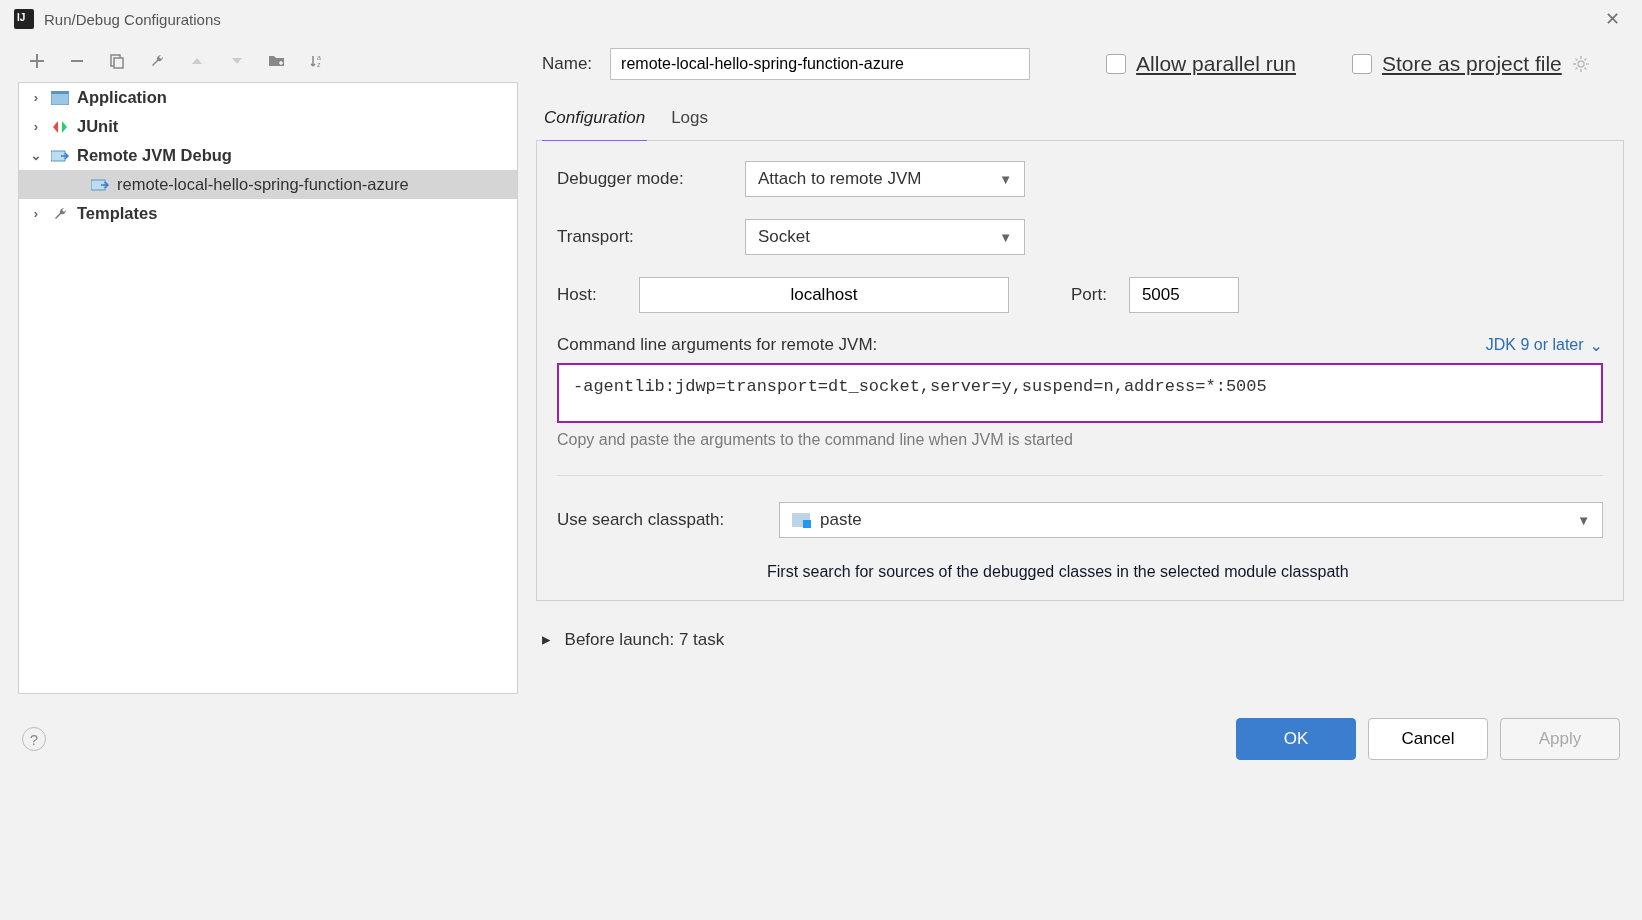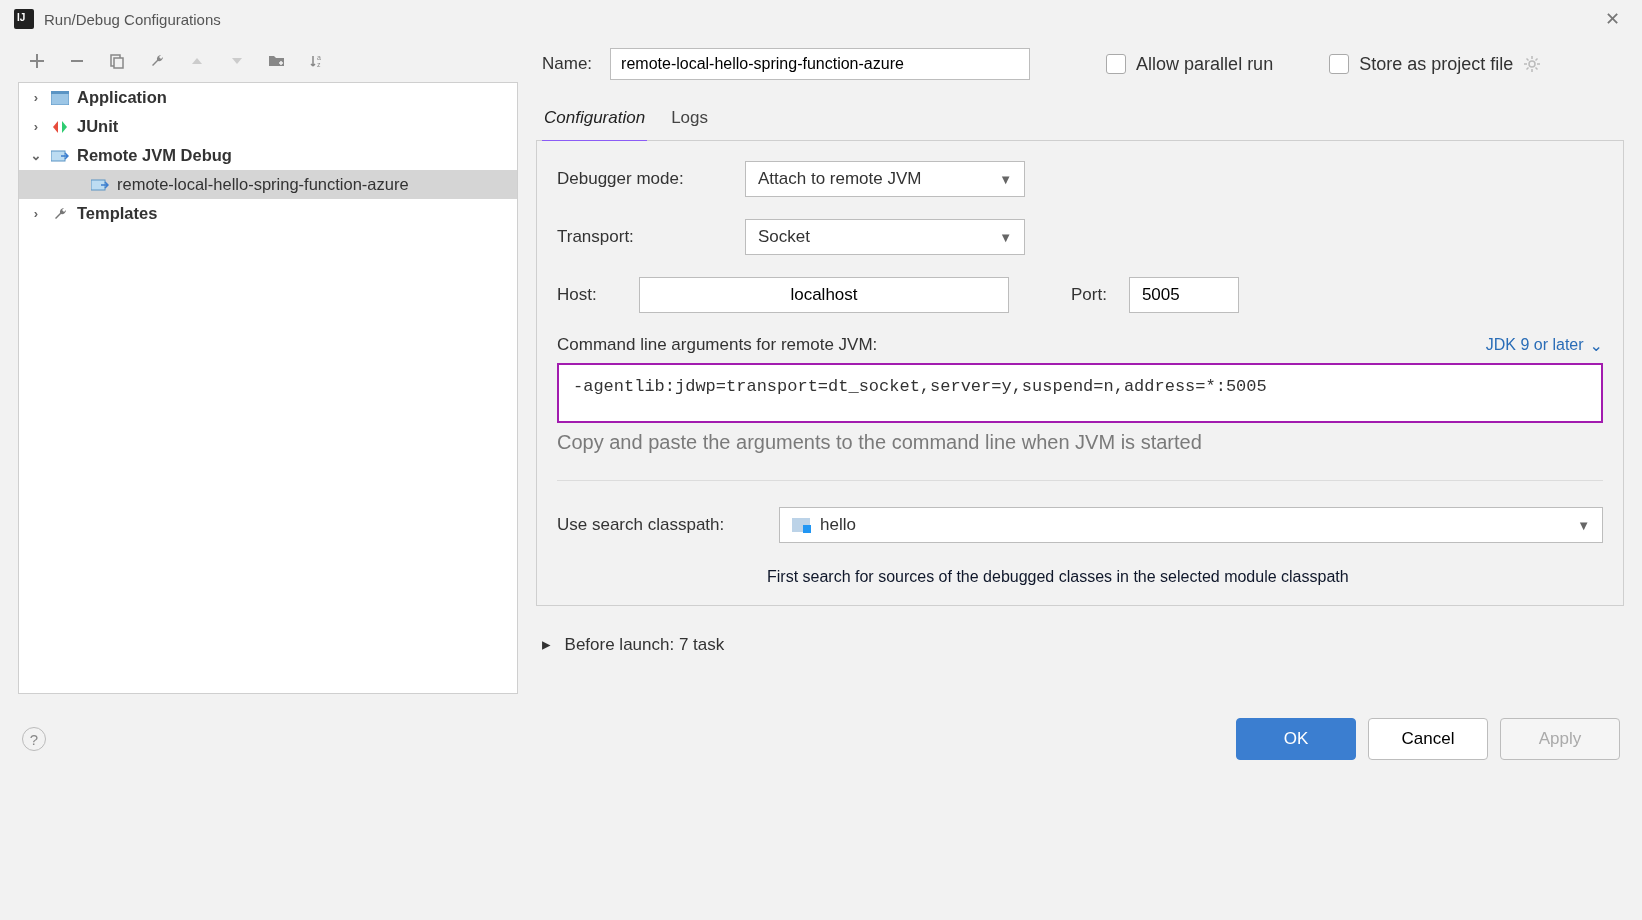--- a/index.html
+++ b/index.html
@@ -112,21 +112,21 @@
   align-items: center;
   gap: 10px;
   margin-left: 58px;
 }
 .checkbox {
   width: 20px; height: 20px;
   border: 1px solid #aaa;
   border-radius: 3px;
   background: #fff;
 }
-.chk-label { font-size: 18px; }
+.chk-label { font-size: 21px; text-decoration: underline; }
 .gear-small { color: #aaa; }
 
 .tabs {
   display: flex;
   gap: 22px;
   border-bottom: 1px solid #cfcfcf;
   padding: 0 6px;
 }
 .tab {
   padding: 10px 2px 12px 2px;
@@ -179,21 +179,21 @@
 .cmdline-row { display:flex; justify-content:space-between; align-items:center; }
 .jdk-select { color:#2a6db7; font-size:16px; display:flex; gap:6px; align-items:center; cursor:pointer; }
 .cmd-box {
   border: 2px solid #a21caf;
   background: #fff;
   padding: 12px 14px;
   font-family: "Consolas","Courier New",monospace;
   font-size: 17px;
   min-height: 60px;
 }
-.hint { color: #7a7a7a; font-size: 20px; }
+.hint { color: #7a7a7a; font-size: 16px; }
 .hr { border: none; border-top: 1px solid #dcdcdc; margin: 4px 0; }
 .module-combo {
   flex: 1;
   display:flex;
   align-items:center;
   gap:10px;
   border:1px solid #bdbdbd;
   background:#fff;
   padding:7px 12px;
   font-size:17px;
@@ -420,21 +420,21 @@
           <div class="cmd-box">-agentlib:jdwp=transport=dt_socket,server=y,suspend=n,address=*:5005</div>
           <div class="hint">Copy and paste the arguments to the command line when JVM is started</div>
         </div>
 
         <hr class="hr">
 
         <div class="form-row">
           <span class="form-label" style="width:200px">Use search classpath:</span>
           <div class="module-combo">
             <span class="module-icon"></span>
-            <span>hello</span>
+            <span>paste</span>
             <span class="caret" style="margin-left:auto;color:#666;font-size:13px">▼</span>
           </div>
         </div>
         <div class="module-hint">First search for sources of the debugged classes in the selected module classpath</div>
       </div>
 
       <div class="before-launch">
         <span>▸</span>
         <span>Before launch: 7 task</span>
       </div>

